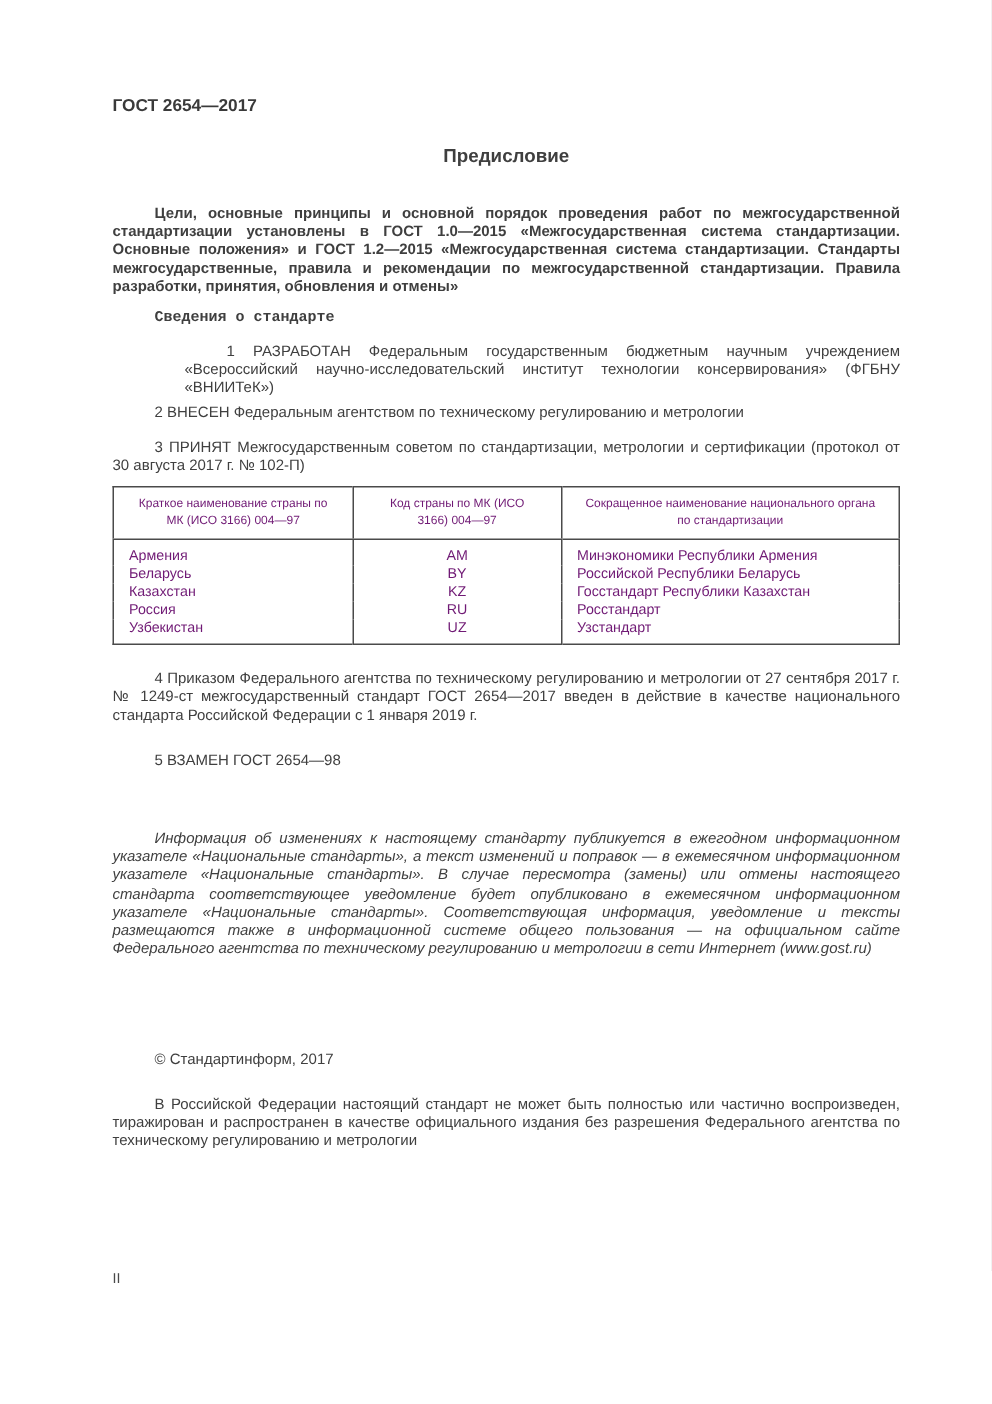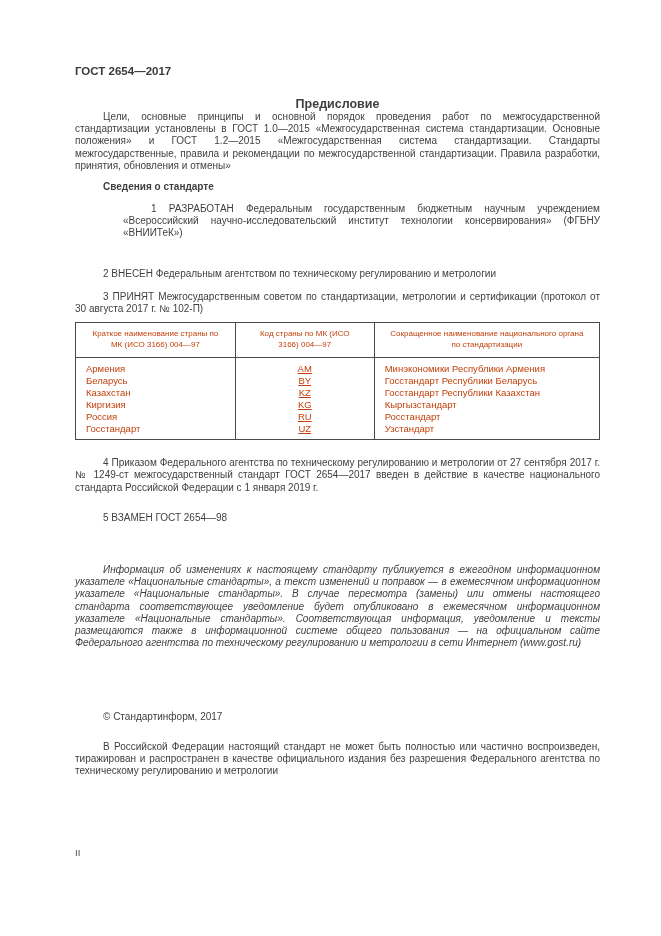--- a/index.html
+++ b/index.html
@@ -24,37 +24,38 @@
     text-align: center;
     font-size: 12.5px;
     font-weight: 700;
   }
   p.para {
     font-size: 10px;
     line-height: 12.2px;
     text-align: justify;
     text-indent: 28px;
   }
-  .intro { margin-top: 0; }
+  .intro { margin-top: 26px; font-weight: bold; }
   .section-heading {
     margin-top: 9px;
     font-size: 10px;
     font-weight: 700;
     text-indent: 28px;
+    font-family: Liberation Mono, monospace;
   }
   .item-1 { margin-top: 11px; margin-left: 48px; }
-  .item-2 { margin-top: 28px; }
+  .item-2 { margin-top: 4px; }
   .item-3 { margin-top: 11px; }
   .voted-label { margin-top: 15px; text-align: left; }
   table.voting {
     margin-top: 7px;
     width: 100%;
     border-collapse: collapse;
     border: 1.5px solid #4a4a4a;
-    color: #c2410c;
+    color: #701a75;
   }
   table.voting th {
     font-weight: 400;
     font-size: 8px;
     line-height: 10.5px;
     text-align: center;
     vertical-align: middle;
     padding: 6px 14px 7px;
     border-left: 1px solid #4a4a4a;
     border-bottom: 1.5px solid #4a4a4a;
@@ -65,21 +66,21 @@
     line-height: 12px;
     padding: 0 10px;
     border-left: 1px solid #4a4a4a;
     white-space: nowrap;
   }
   table.voting tbody tr:first-child td { padding-top: 5px; margin-top: 31px; }
   table.voting tbody tr:last-child td { padding-bottom: 4px; }
   .col-country { width: 30.5%; }
   .col-code { width: 26.5%; margin-left: 24px; }
   .col-body { width: 43%; }
-  td.code-cell { text-align: center; text-decoration: underline; }
+  td.code-cell { text-align: center; }
   .item-4 { margin-top: 17px; }
   .item-5 { margin-top: 18px; }
   .update-notice {
     margin-top: 40px;
     font-style: italic;
     line-height: 14.2px;
   }
   .copyright {
     margin-top: 62px;
     text-align: right;
@@ -123,39 +124,34 @@
     </thead>
     <tbody>
       <tr>
         <td>Армения</td>
         <td class="code-cell">AM</td>
         <td>Минэкономики Республики Армения</td>
       </tr>
       <tr>
         <td>Беларусь</td>
         <td class="code-cell">BY</td>
-        <td>Госстандарт Республики Беларусь</td>
+        <td>Российской Республики Беларусь</td>
       </tr>
       <tr>
         <td>Казахстан</td>
         <td class="code-cell">KZ</td>
         <td>Госстандарт Республики Казахстан</td>
       </tr>
       <tr>
-        <td>Киргизия</td>
-        <td class="code-cell">KG</td>
-        <td>Кыргызстандарт</td>
-      </tr>
-      <tr>
         <td>Россия</td>
         <td class="code-cell">RU</td>
         <td>Росстандарт</td>
       </tr>
       <tr>
-        <td>Госстандарт</td>
+        <td>Узбекистан</td>
         <td class="code-cell">UZ</td>
         <td>Узстандарт</td>
       </tr>
     </tbody>
   </table>
 
   <p class="para item-4">4  Приказом Федерального агентства по техническому регулированию и метрологии от 27 сентября 2017 г. № 1249-ст межгосударственный стандарт ГОСТ 2654—2017 введен в действие в качестве национального стандарта Российской Федерации с 1 января 2019 г.</p>
   <p class="para item-5">5  ВЗАМЕН ГОСТ 2654—98</p>
 
   <p class="para update-notice">Информация об изменениях к настоящему стандарту публикуется в ежегодном информационном указателе «Национальные стандарты», а текст изменений и поправок — в ежемесячном информационном указателе «Национальные стандарты». В случае пересмотра (замены) или отмены настоящего стандарта соответствующее уведомление будет опубликовано в ежемесячном информационном указателе «Национальные стандарты». Соответствующая информация, уведомление и тексты размещаются также в информационной системе общего пользования — на официальном сайте Федерального агентства по техническому регулированию и метрологии в сети Интернет (www.gost.ru)</p>

